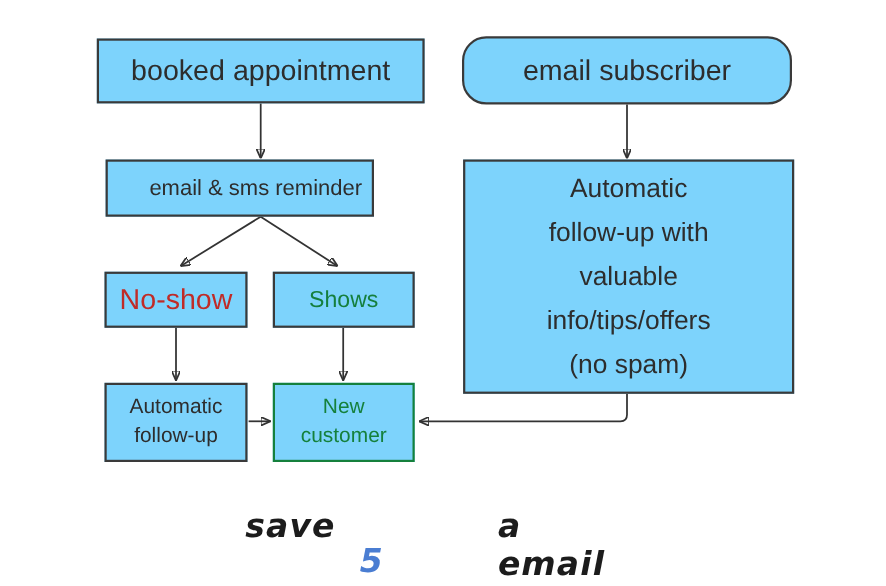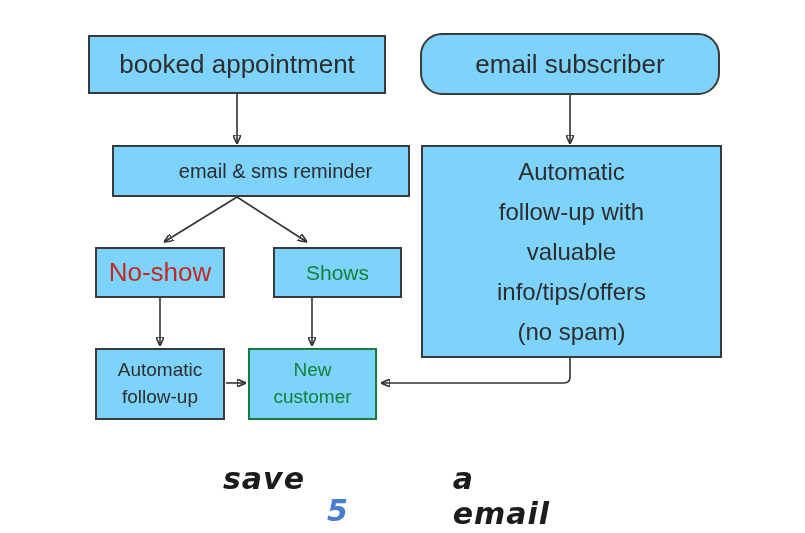--- a/index.html
+++ b/index.html
@@ -34,25 +34,25 @@
     display: flex;
     align-items: center;
     justify-content: center;
     text-align: center;
     color: var(--text-dark, #2d2d2d);
   }
   .prewrap { white-space: pre-line; }
 
   .node-booked      { left: 88px;  top: 35px;  width: 298px; height: 59px;  font-size: 26px; }
   .node-emailsub    { left: 420px; top: 33px;  width: 300px; height: 62px;  font-size: 26px; border-radius: 22px; }
-  .node-reminder    { left: 112px;  top: 145px; width: 298px; height: 52px;  font-size: 20px; padding-left: 29px; }
+  .node-reminder    { left: 96px;  top: 145px; width: 244px; height: 52px;  font-size: 20px; padding-left: 29px; }
   .node-noshow      { left: 95px;  top: 247px; width: 130px; height: 51px;  font-size: 26px;
                       color: var(--no-show-red, #c02b27); }
   .node-shows       { left: 248px; top: 247px; width: 129px; height: 51px;  font-size: 21px;
-                      color: var(--shows-green, #157f3d); margin-left: 25px; }
+                      color: var(--shows-green, #157f3d); }
   .node-autofollow  { left: 95px;  top: 348px; width: 130px; height: 72px;  font-size: 19px; line-height: 1.4; }
   .node-newcust     { left: 248px; top: 348px; width: 129px; height: 72px;  font-size: 19px; line-height: 1.4;
                       font-weight: normal;
                       color: var(--new-customer-green, #157f3d);
                       border-color: var(--new-customer-green, #157f3d); }
   .node-bigfollow   { left: 421px; top: 145px; width: 301px; height: 213px; font-size: 24px; line-height: 40px; }
 
   .caption {
     position: absolute;
     left: 223px;

